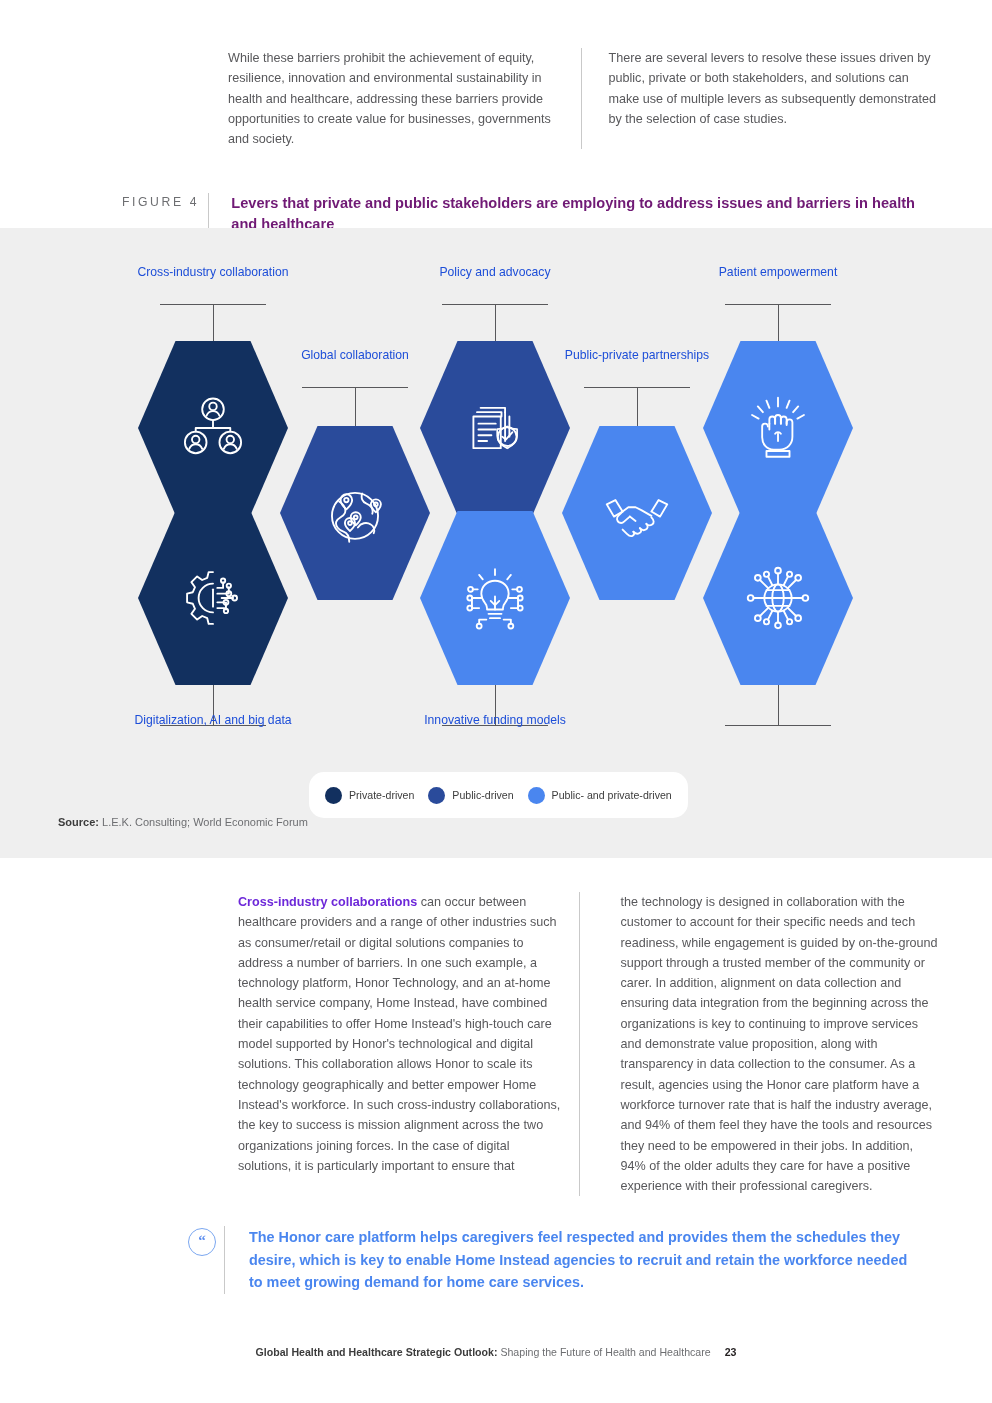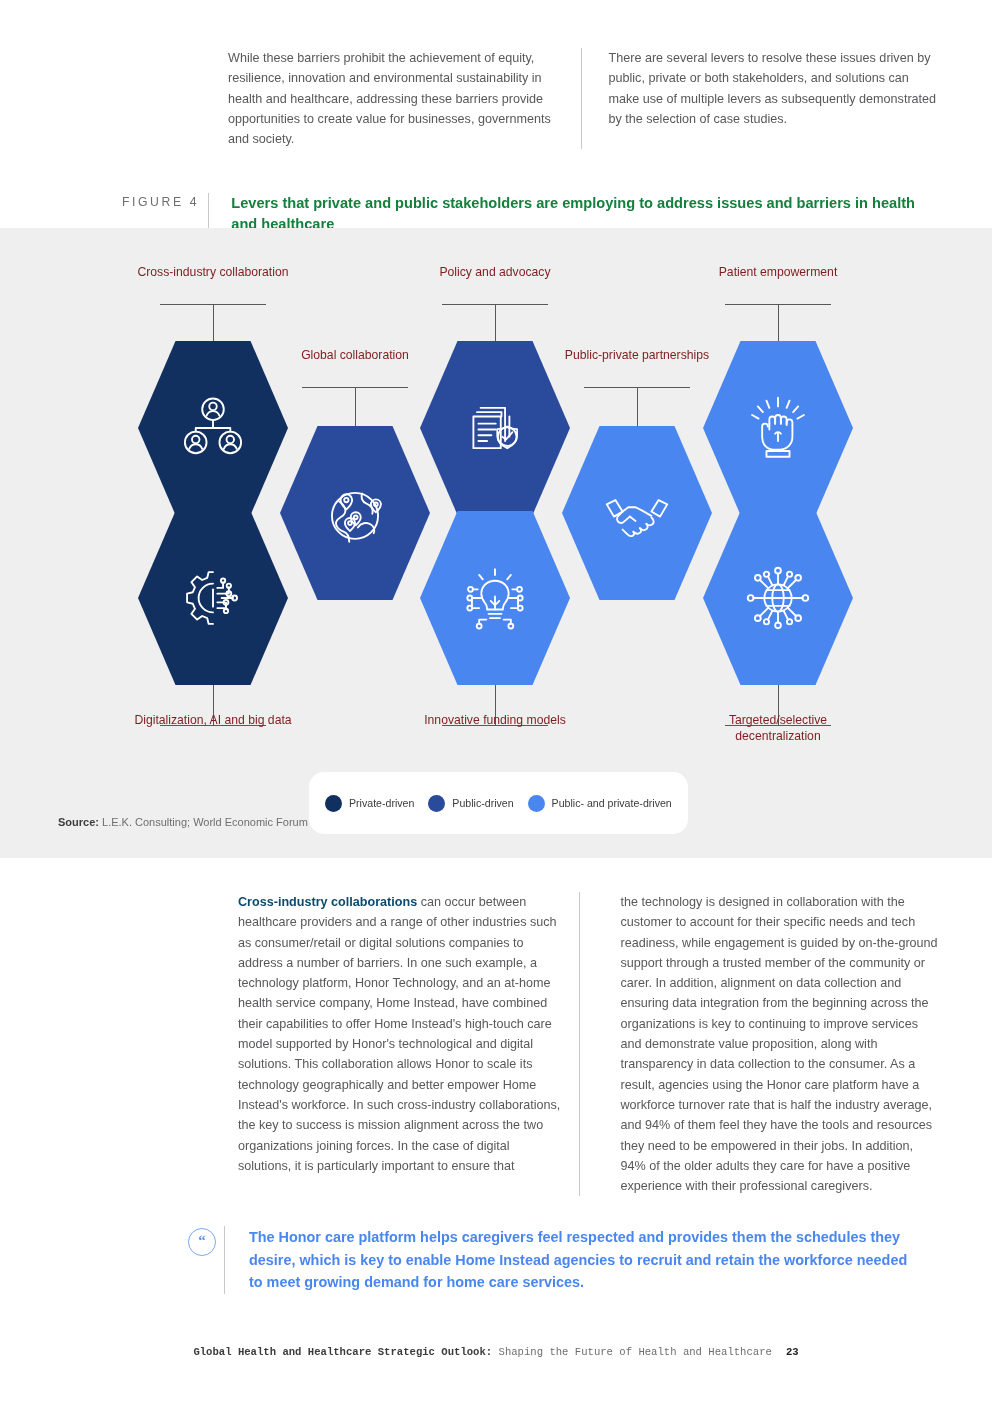--- a/index.html
+++ b/index.html
@@ -27,21 +27,21 @@
   }
 
   
   .fig-head{position:absolute;left:122px;top:176px;width:820px;display:flex;margin-top:17px;}
   .fig-num{
     width:96px;font-size:12.2px;letter-spacing:2.6px;color:#6d6e71;
     padding-top:2px;text-align:left;
   }
   .fig-title-wrap{border-left:1px solid #c9c9c9;padding-left:22px;}
   .fig-title{
-    font-size:14.6px;line-height:21px;font-weight:bold;color:#15803d;
+    font-size:14.6px;line-height:21px;font-weight:bold;color:#701a75;
   }
 
   
   .panel{
     position:absolute;left:0;top:228px;width:992px;height:630px;
     background:#efefef;
   }
   .source{
     position:absolute;left:58px;top:816px;font-size:11px;color:#6d6e71;
   }
@@ -53,46 +53,46 @@
     position:absolute;width:150px;height:174px;
     clip-path:polygon(25% 0%,75% 0%,100% 50%,75% 100%,25% 100%,0% 50%);
     display:flex;align-items:center;justify-content:center;
   }
   .hex svg{width:72px;height:72px;display:block;}
 
   
   .conn{position:absolute;background:#58585b;width:1px;}
   .rule{position:absolute;background:#58585b;height:1px;}
   .lbl{
-    position:absolute;font-size:12.2px;line-height:16px;color:#7f1d1d;
+    position:absolute;font-size:12.2px;line-height:16px;color:#1d4ed8;
     text-align:center;width:180px;
   }
 
   
   .legend{
     position:absolute;left:309px;top:772px;height:30px;
     background:#ffffff;border-radius:15px;
-    display:flex;align-items:center;padding:16px 16px;gap:14px;
+    display:flex;align-items:center;padding:8px 16px;gap:14px;
   }
   .lg-item{display:flex;align-items:center;gap:7px;}
   .lg-dot{width:17px;height:17px;border-radius:50%;}
   .lg-txt{font-size:10.6px;color:#3c3c3c;white-space:nowrap;}
 
   
   .body-cols{
     position:absolute;left:238px;top:892px;width:702px;display:flex;
   }
   .bcol{
     width:330px;font-size:12.6px;line-height:20.3px;color:#58585b;
     padding-right:18px;
   }
   .bcol.right{
     border-left:1px solid #c9c9c9;padding-left:40px;width:326px;padding-right:0;
   }
-  .bcol b{color:#0c4a6e;font-weight:bold;}
+  .bcol b{color:#6d28d9;font-weight:bold;}
 
   
   .quote-wrap{position:absolute;left:188px;top:1226px;width:760px;display:flex;}
   .q-mark{
     width:26px;height:26px;border-radius:50%;border:1.4px solid #7ba7f0;
     color:#5b8def;font-size:15px;font-weight:bold;line-height:22px;
     text-align:center;flex:0 0 26px;margin-top:2px;
     font-family:"Liberation Serif", serif;
   }
   .q-body{
@@ -102,21 +102,21 @@
     font-size:14.4px;line-height:22.5px;font-weight:bold;color:#4a86ef;
     width:670px;
   }
   .q-attr{
     margin-top:10px;font-size:13.4px;color:#7aa5e8;
   }
 
   
   .footer{
     position:absolute;left:0;top:1346px;width:992px;
-    text-align:center;font-size:10.6px;color:#6d6e71;font-family:Liberation Mono, monospace;
+    text-align:center;font-size:10.6px;color:#6d6e71;
   }
   .footer b{color:#3c3c3c;font-weight:bold;}
   .footer .pg{color:#231f20;font-weight:bold;margin-left:14px;}
 </style>
 </head>
 <body>
 
 <div class="page">
 
   <div class="intro">
@@ -320,21 +320,20 @@
     <div class="conn" style="left:213px;top:457px;height:41px;"></div>
     <div class="rule" style="left:160px;top:497px;width:106px;"></div>
     <div class="lbl" style="left:123px;top:484px;">Digitalization, AI and big data</div>
 
     <div class="conn" style="left:495px;top:457px;height:41px;"></div>
     <div class="rule" style="left:442px;top:497px;width:106px;"></div>
     <div class="lbl" style="left:405px;top:484px;">Innovative funding models</div>
 
     <div class="conn" style="left:778px;top:457px;height:41px;"></div>
     <div class="rule" style="left:725px;top:497px;width:106px;"></div>
-    <div class="lbl" style="left:688px;top:484px;">Targeted/selective decentralization</div>
   </div>
 
   <div class="legend">
     <div class="lg-item">
       <span class="lg-dot" style="background:#12305f;"></span>
       <span class="lg-txt">Private-driven</span>
     </div>
     <div class="lg-item">
       <span class="lg-dot" style="background:#2a4b9b;"></span>
       <span class="lg-txt">Public-driven</span>

